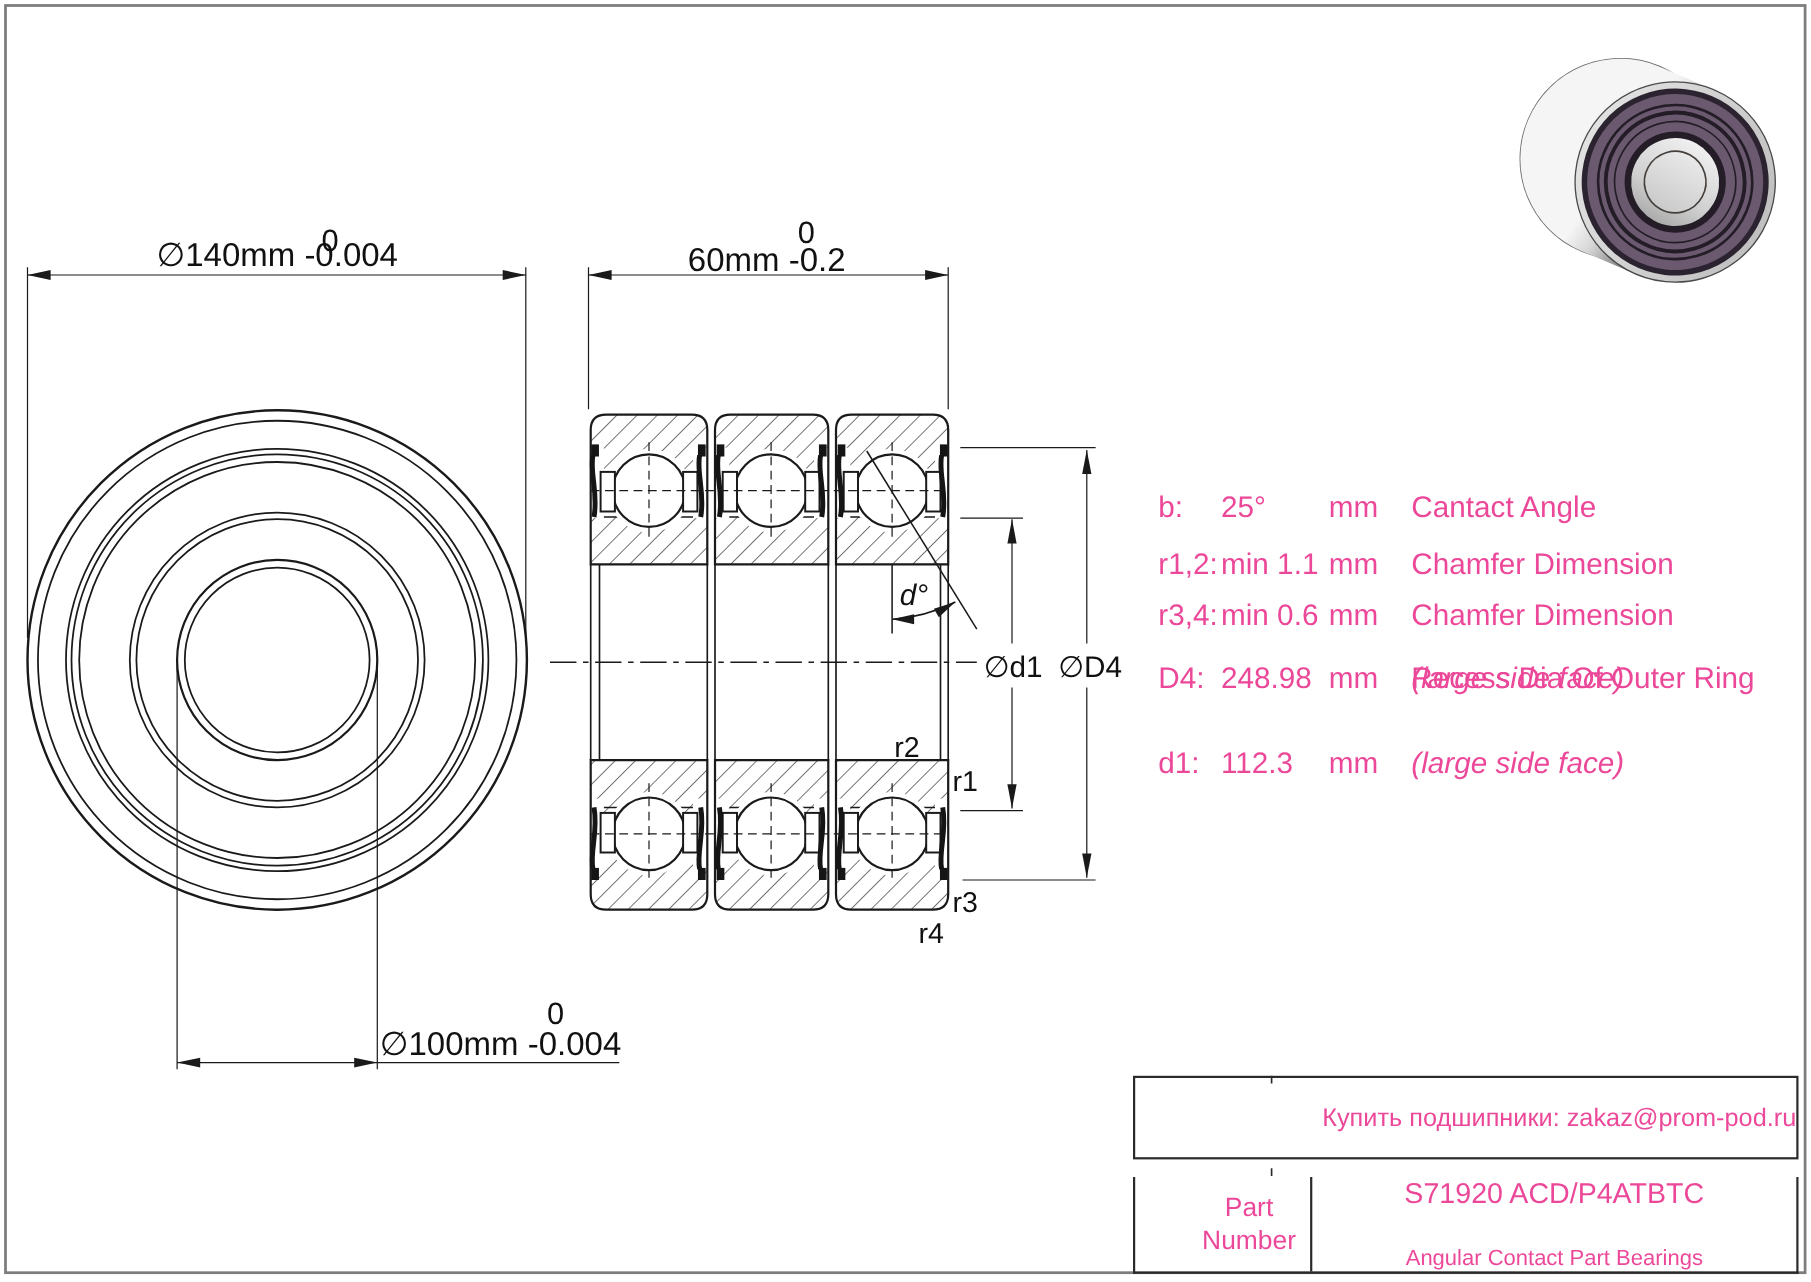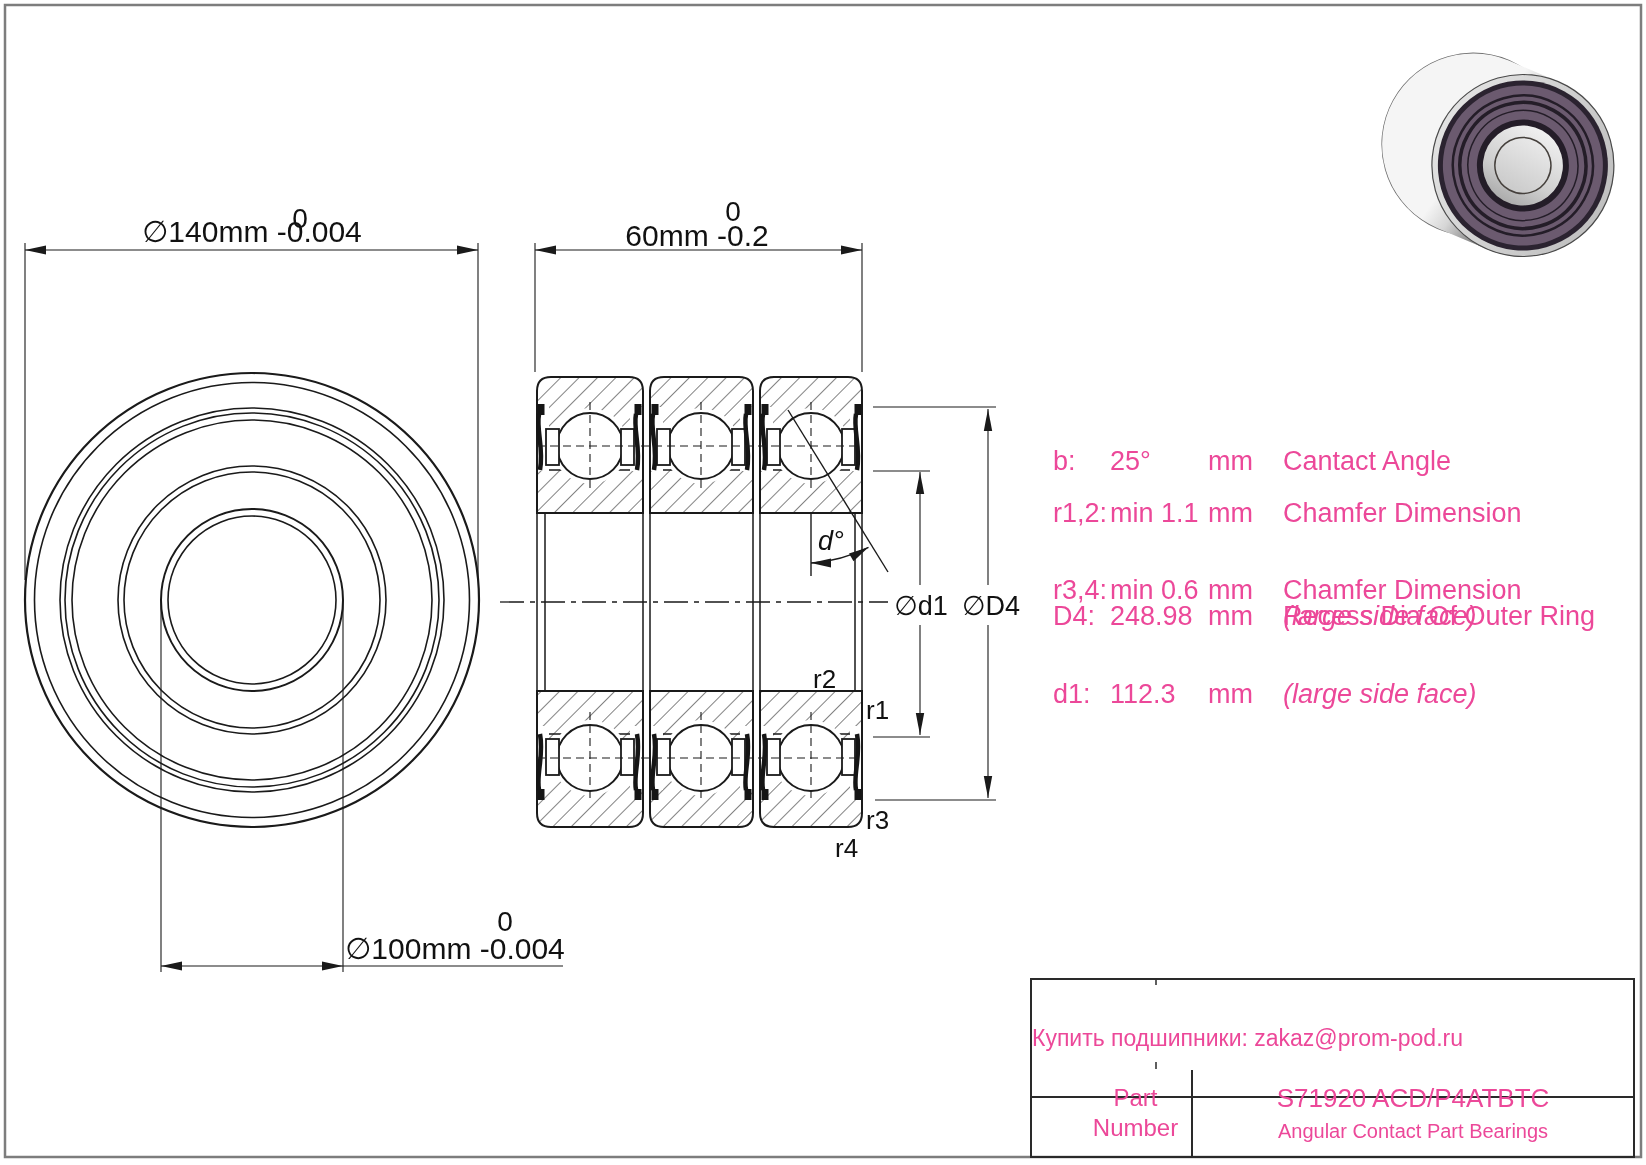--- a/index.html
+++ b/index.html
@@ -14,29 +14,29 @@
   .angletext{font-size:27px;font-style:italic;}
   
   .spec-row{position:absolute;left:1053px;width:580px;height:60px;font-size:27px;}
   .spec-row span{position:absolute;top:0;white-space:nowrap;}
   .sp-label{left:0;}
   .sp-value{left:57px;}
   .sp-unit{left:155px;}
   .sp-desc{left:230px;}
   .sp-desc2{position:absolute;left:230px;top:28px;white-space:nowrap;font-style:italic;}
   
-  .tb-contact{position:absolute;left:1030px;top:978px;width:605px;height:120px;
-      border:2px solid #2a2a2a;box-sizing:border-box;display:flex;align-items:center;justify-content:flex-start;
+  .tb-contact{position:absolute;left:1030px;top:978px;width:605px;height:76px;
+      border:2px solid #2a2a2a;box-sizing:border-box;display:flex;align-items:center;justify-content:flex-end;
       font-size:23px;}
   .tb-bottom{position:absolute;left:1030px;top:1070px;width:605px;height:88px;
       border:2px solid #2a2a2a;border-top:none;box-sizing:border-box;display:flex;padding-left:48px;}
   .tb-cell-left{width:113px;border-right:2px solid #2a2a2a;box-sizing:border-box;
       display:flex;flex-direction:column;align-items:center;justify-content:center;
       font-size:24px;line-height:30px;}
-  .tb-cell-right{flex:1;display:flex;flex-direction:column;align-items:center;justify-content:center;gap:6px;}
+  .tb-cell-right{flex:1;display:flex;flex-direction:column;align-items:center;justify-content:space-between;gap:6px;}
   .tb-pn{font-size:26px;}
   .tb-type{font-size:20px;}
 </style>
 </head>
 <body>
 
 <div class="sheet">
 
 <svg width="1646" height="1165" viewBox="0 0 1646 1165">
   <defs>
@@ -267,21 +267,21 @@
       <span class="sp-value">25°</span>
       <span class="sp-unit">mm</span>
       <span class="sp-desc">Cantact Angle</span>
     </div>
     <div class="spec-row" style="top:498px">
       <span class="sp-label">r1,2:</span>
       <span class="sp-value">min 1.1</span>
       <span class="sp-unit">mm</span>
       <span class="sp-desc">Chamfer Dimension</span>
     </div>
-    <div class="spec-row" style="top:575px">
+    <div class="spec-row" style="top:544px">
       <span class="sp-label">r3,4:</span>
       <span class="sp-value">min 0.6</span>
       <span class="sp-unit">mm</span>
       <span class="sp-desc">Chamfer Dimension</span>
     </div>
     <div class="spec-row" style="top:601px">
       <span class="sp-label">D4:</span>
       <span class="sp-value">248.98</span>
       <span class="sp-unit">mm</span>
       <span class="sp-desc">Recess Dia Of Outer Ring</span>

